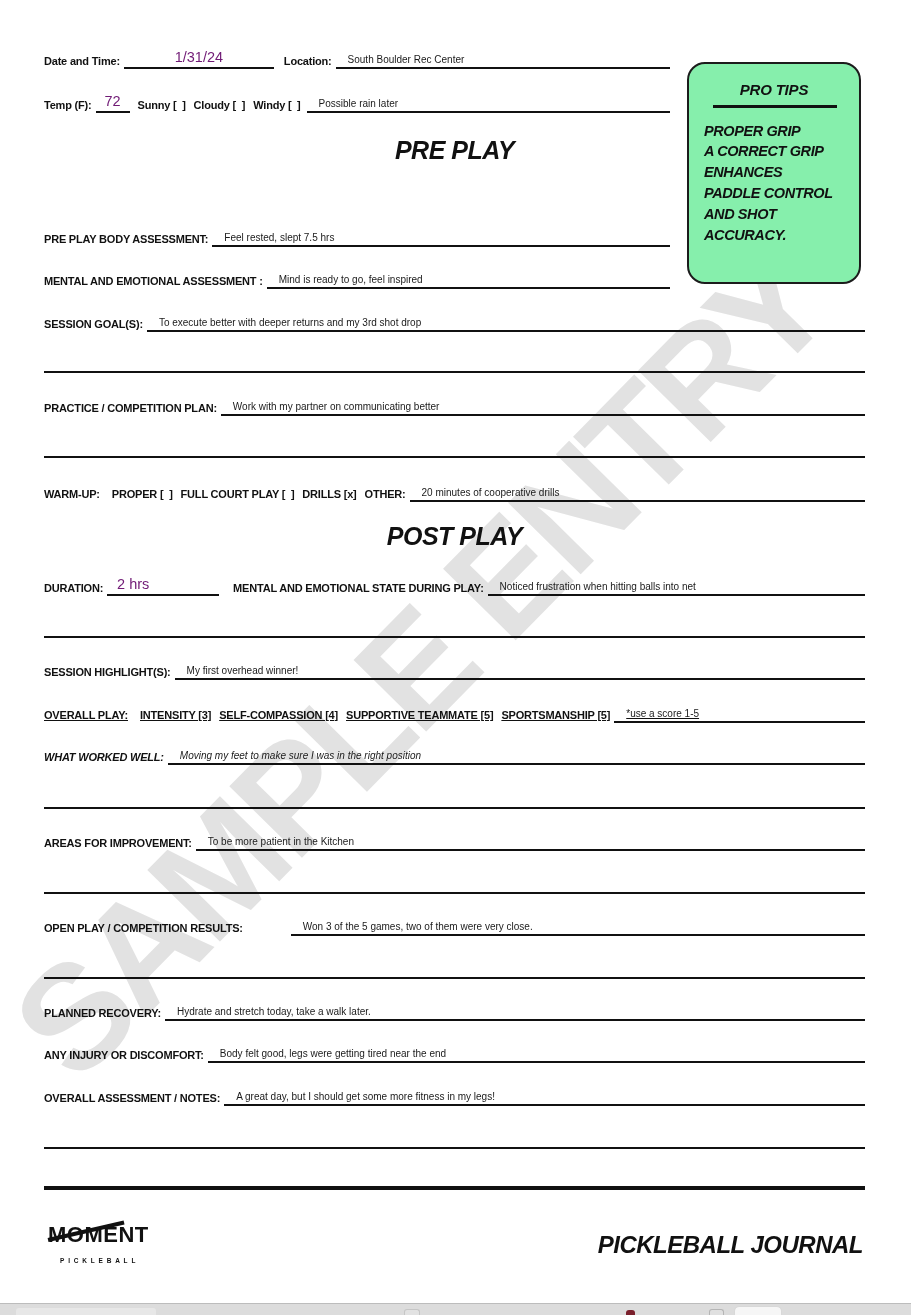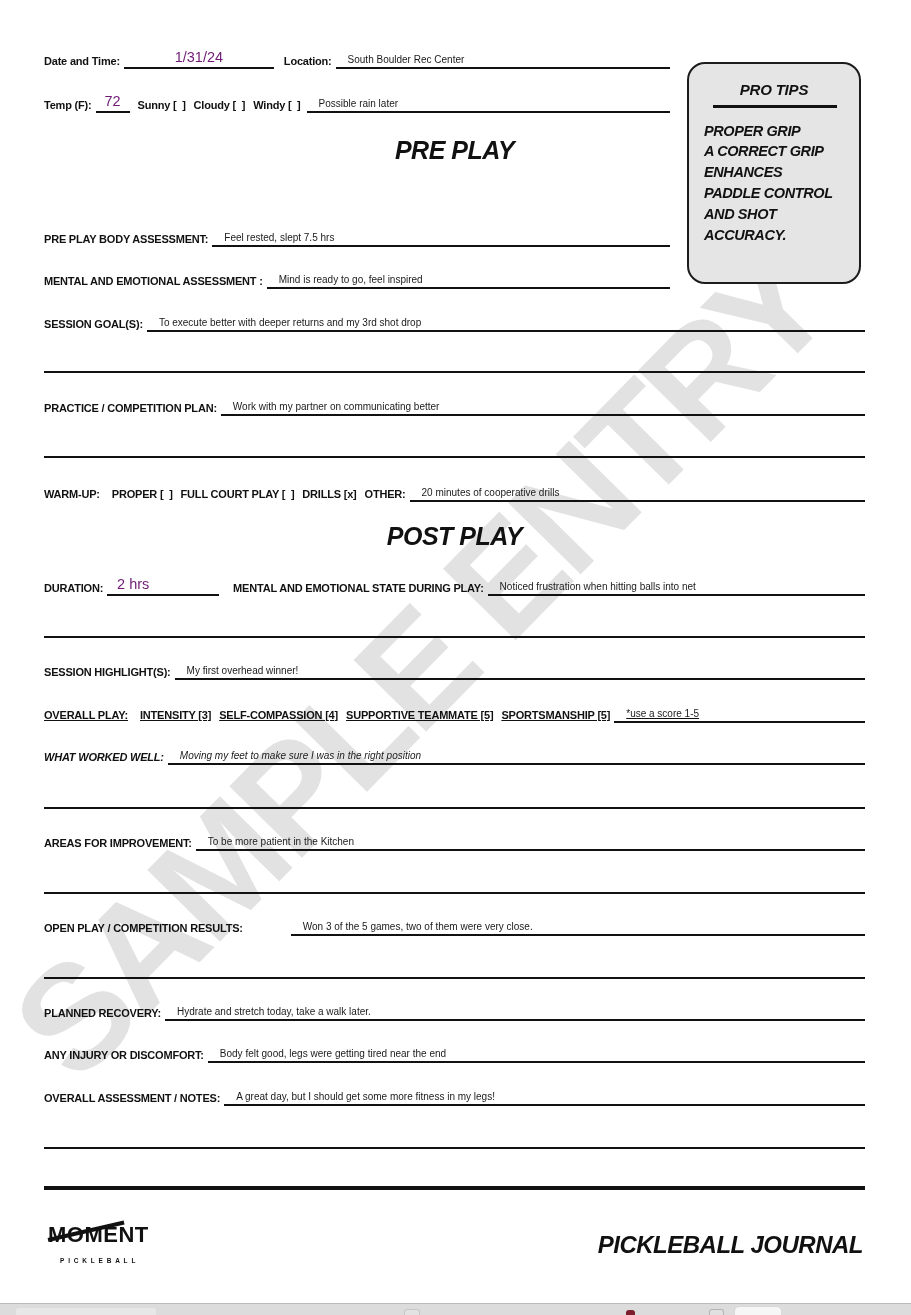--- a/index.html
+++ b/index.html
@@ -26,21 +26,21 @@
   .fill .val { font-size:10px; color:#1a1a1a; padding:0 2px 2px 12px; white-space:nowrap; }
   .shortline { border-bottom:2px solid #111; display:flex; align-items:flex-end; justify-content:center; }
   .shortline .val { font-size:14.5px; color:#701a75; padding:0 2px 2px 2px; white-space:nowrap; }
   .blank { position:absolute; left:44px; right:46px; border-bottom:2px solid #111; z-index:1; }
 
   .section-title { position:absolute; left:44px; right:46px; text-align:center;
     font-size:25px; font-weight:700; font-style:italic; letter-spacing:-0.5px; z-index:1; }
 
   
   .protips { position:absolute; left:687px; top:62px; width:174px; height:222px;
-    border:2.5px solid #1c1c1c; border-radius:18px; background:#e5e5e5; z-index:2; }
+    border:2.5px solid #1c1c1c; border-radius:18px; background:#86efac; z-index:2; }
   .protips .pt-title { text-align:center; margin-top:17px; font-size:15px; font-weight:700; font-style:italic; letter-spacing:-0.2px; }
   .protips .pt-rule { height:2.5px; background:#111; margin:7px 22px 0 24px; }
   .protips .pt-body { margin:13px 10px 0 15px; font-size:14.5px; font-weight:700; font-style:italic;
     letter-spacing:-0.4px; line-height:1.44; white-space:pre-line; }
 
   
   .thick-rule { position:absolute; left:44px; right:46px; top:1186px; height:3.5px; background:#111; z-index:1; }
   .logo { position:absolute; left:48px; top:1222px; z-index:1; }
   .logo .brand { font-size:22px; font-weight:800; letter-spacing:0.5px; position:relative; }
   .logo .swoosh { position:absolute; left:0px; top:16px; width:78px; height:3.5px; background:#111;

